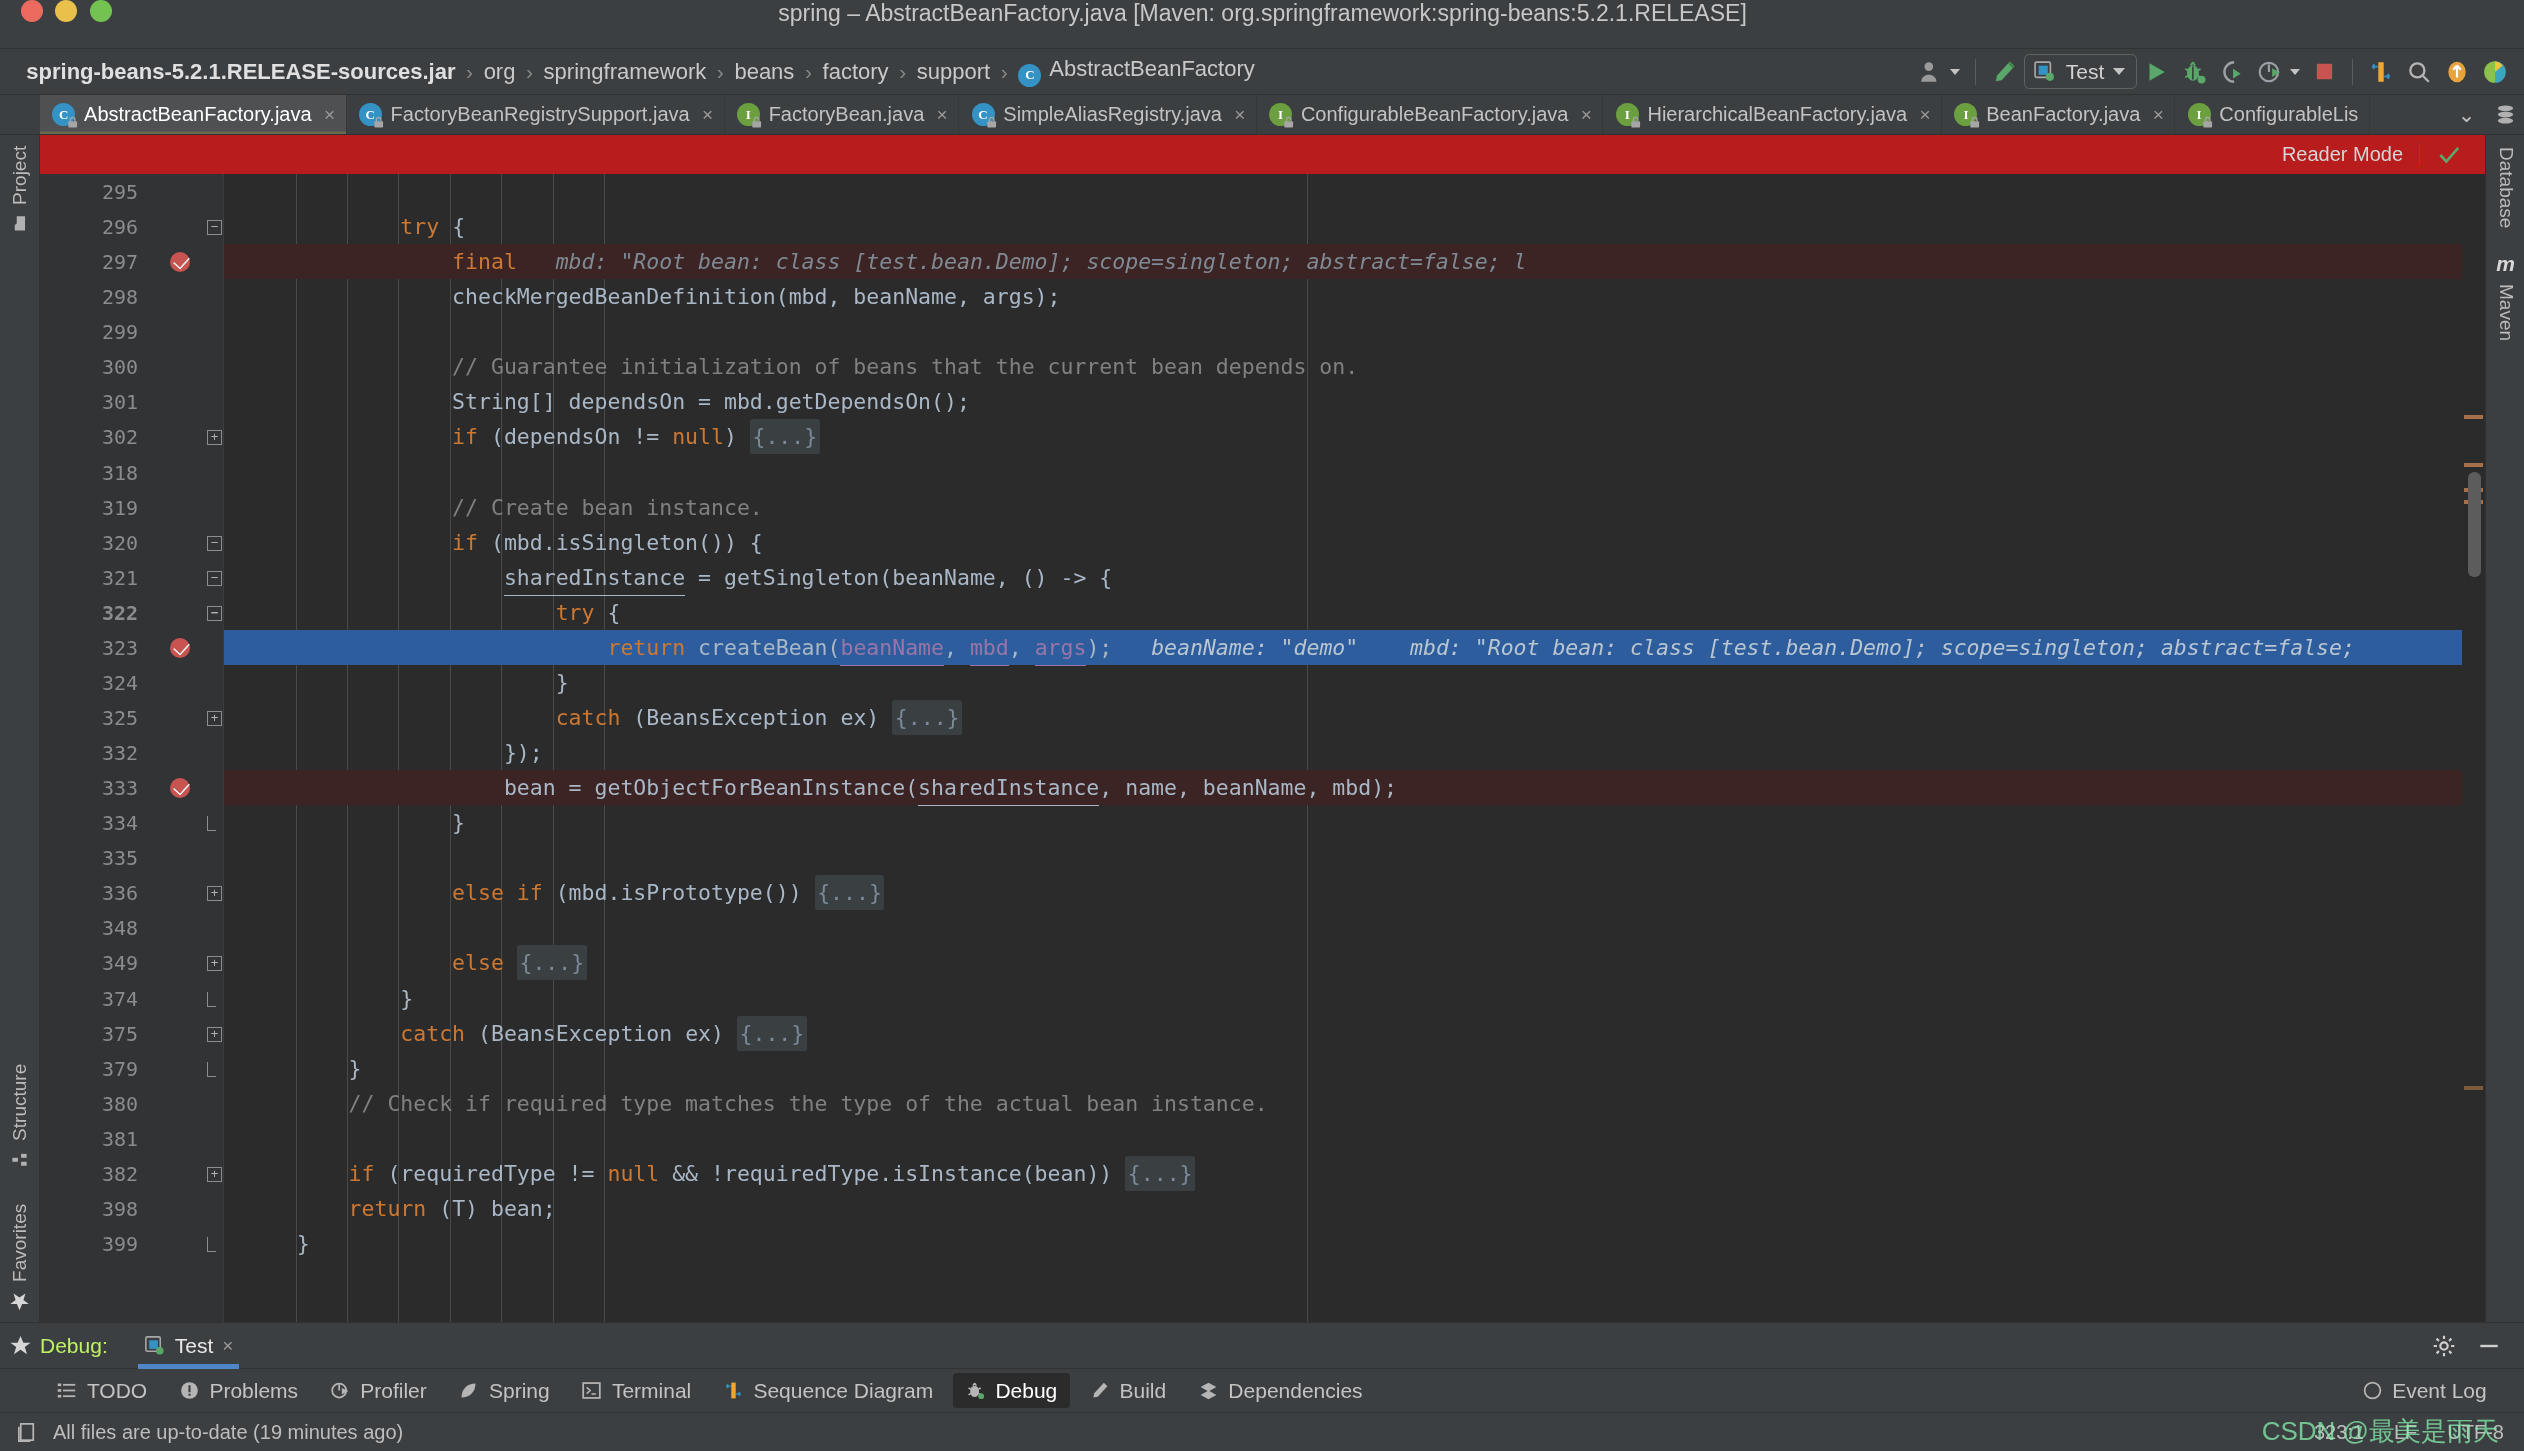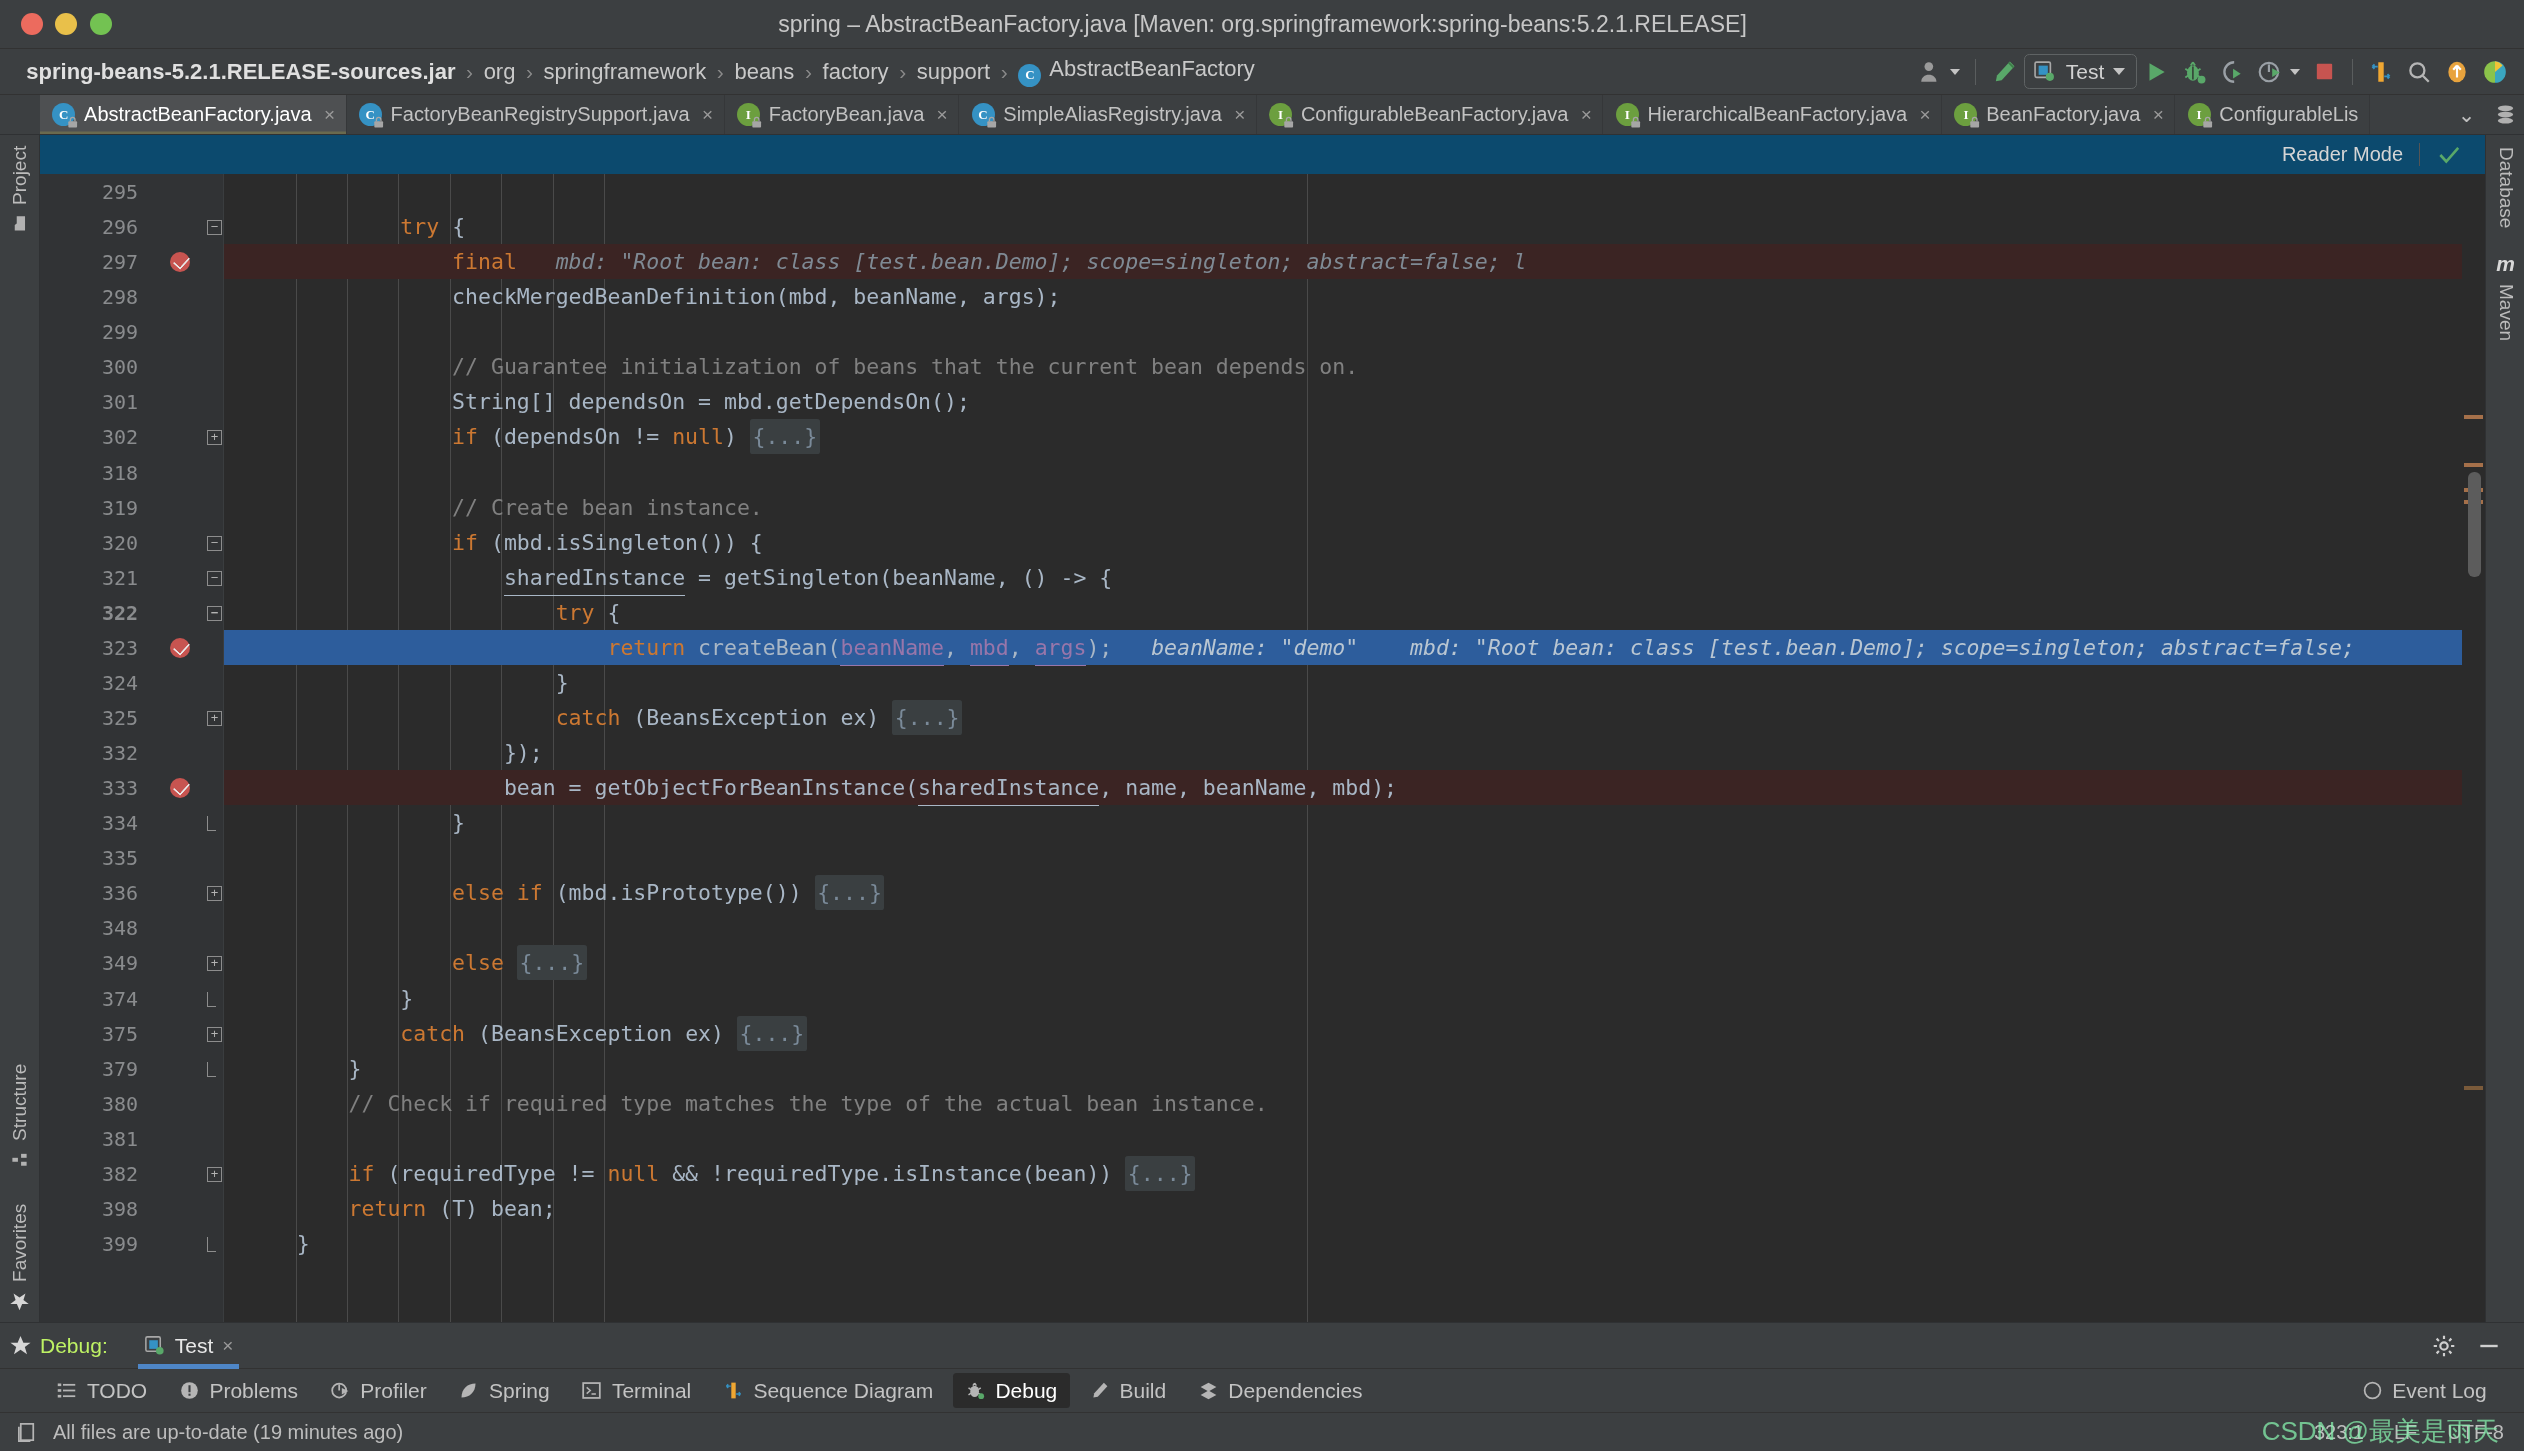--- a/index.html
+++ b/index.html
@@ -7,21 +7,21 @@
   body {
     font-family:"Liberation Sans", sans-serif;
     color:#bbbbbb;
     -webkit-font-smoothing:antialiased;
   }
   .app { width:2525px; height:1452px; display:flex; flex-direction:column; position:relative; }
 
   
   .titlebar {
     height:49px; background:#3c3f41; flex:0 0 49px;
-    display:flex; align-items:center; position:relative;
+    display:flex; align-items:flex-start; position:relative;
     border-bottom:0.9px solid #323232;
   }
   .traffic { display:flex; gap:12.3px; padding-left:21px; align-items:center; }
   .dot { width:22px; height:22px; border-radius:50%; display:block; }
   .dot.red{background:#ec6b5e;} .dot.yellow{background:#e9c04a;} .dot.green{background:#73c252;}
   .win-title {
     position:absolute; left:0; right:0; text-align:center;
     font-size:23px; color:#c7c7c7; pointer-events:none;
     white-space:nowrap; overflow:hidden;
   }
@@ -101,21 +101,21 @@
   }
   .vlabel {
     writing-mode:vertical-rl; font-size:19px; color:#bcbcbc; white-space:nowrap;
     display:flex; align-items:center; gap:8.8px;
   }
   .vlabel.up { transform:rotate(180deg); }
 
   .editor-wrap { flex:1 1 auto; min-width:0; display:flex; flex-direction:column; }
 
   .readerbar {
-    height:39px; flex:0 0 39px; background:#0c4a6e;
+    height:39px; flex:0 0 39px; background:#b91c1c;
     display:flex; align-items:center; justify-content:flex-end; gap:16px;
     padding-right:23px; font-size:20px; color:#d5d5d5;
   }
   .readerbar .vsep { width:0.9px;height:23px;background:#555; }
 
   .editor {
     flex:1 1 auto; position:relative; background:#2b2b2b; display:flex; min-height:0;
     overflow:hidden;
   }
   .gutter {

